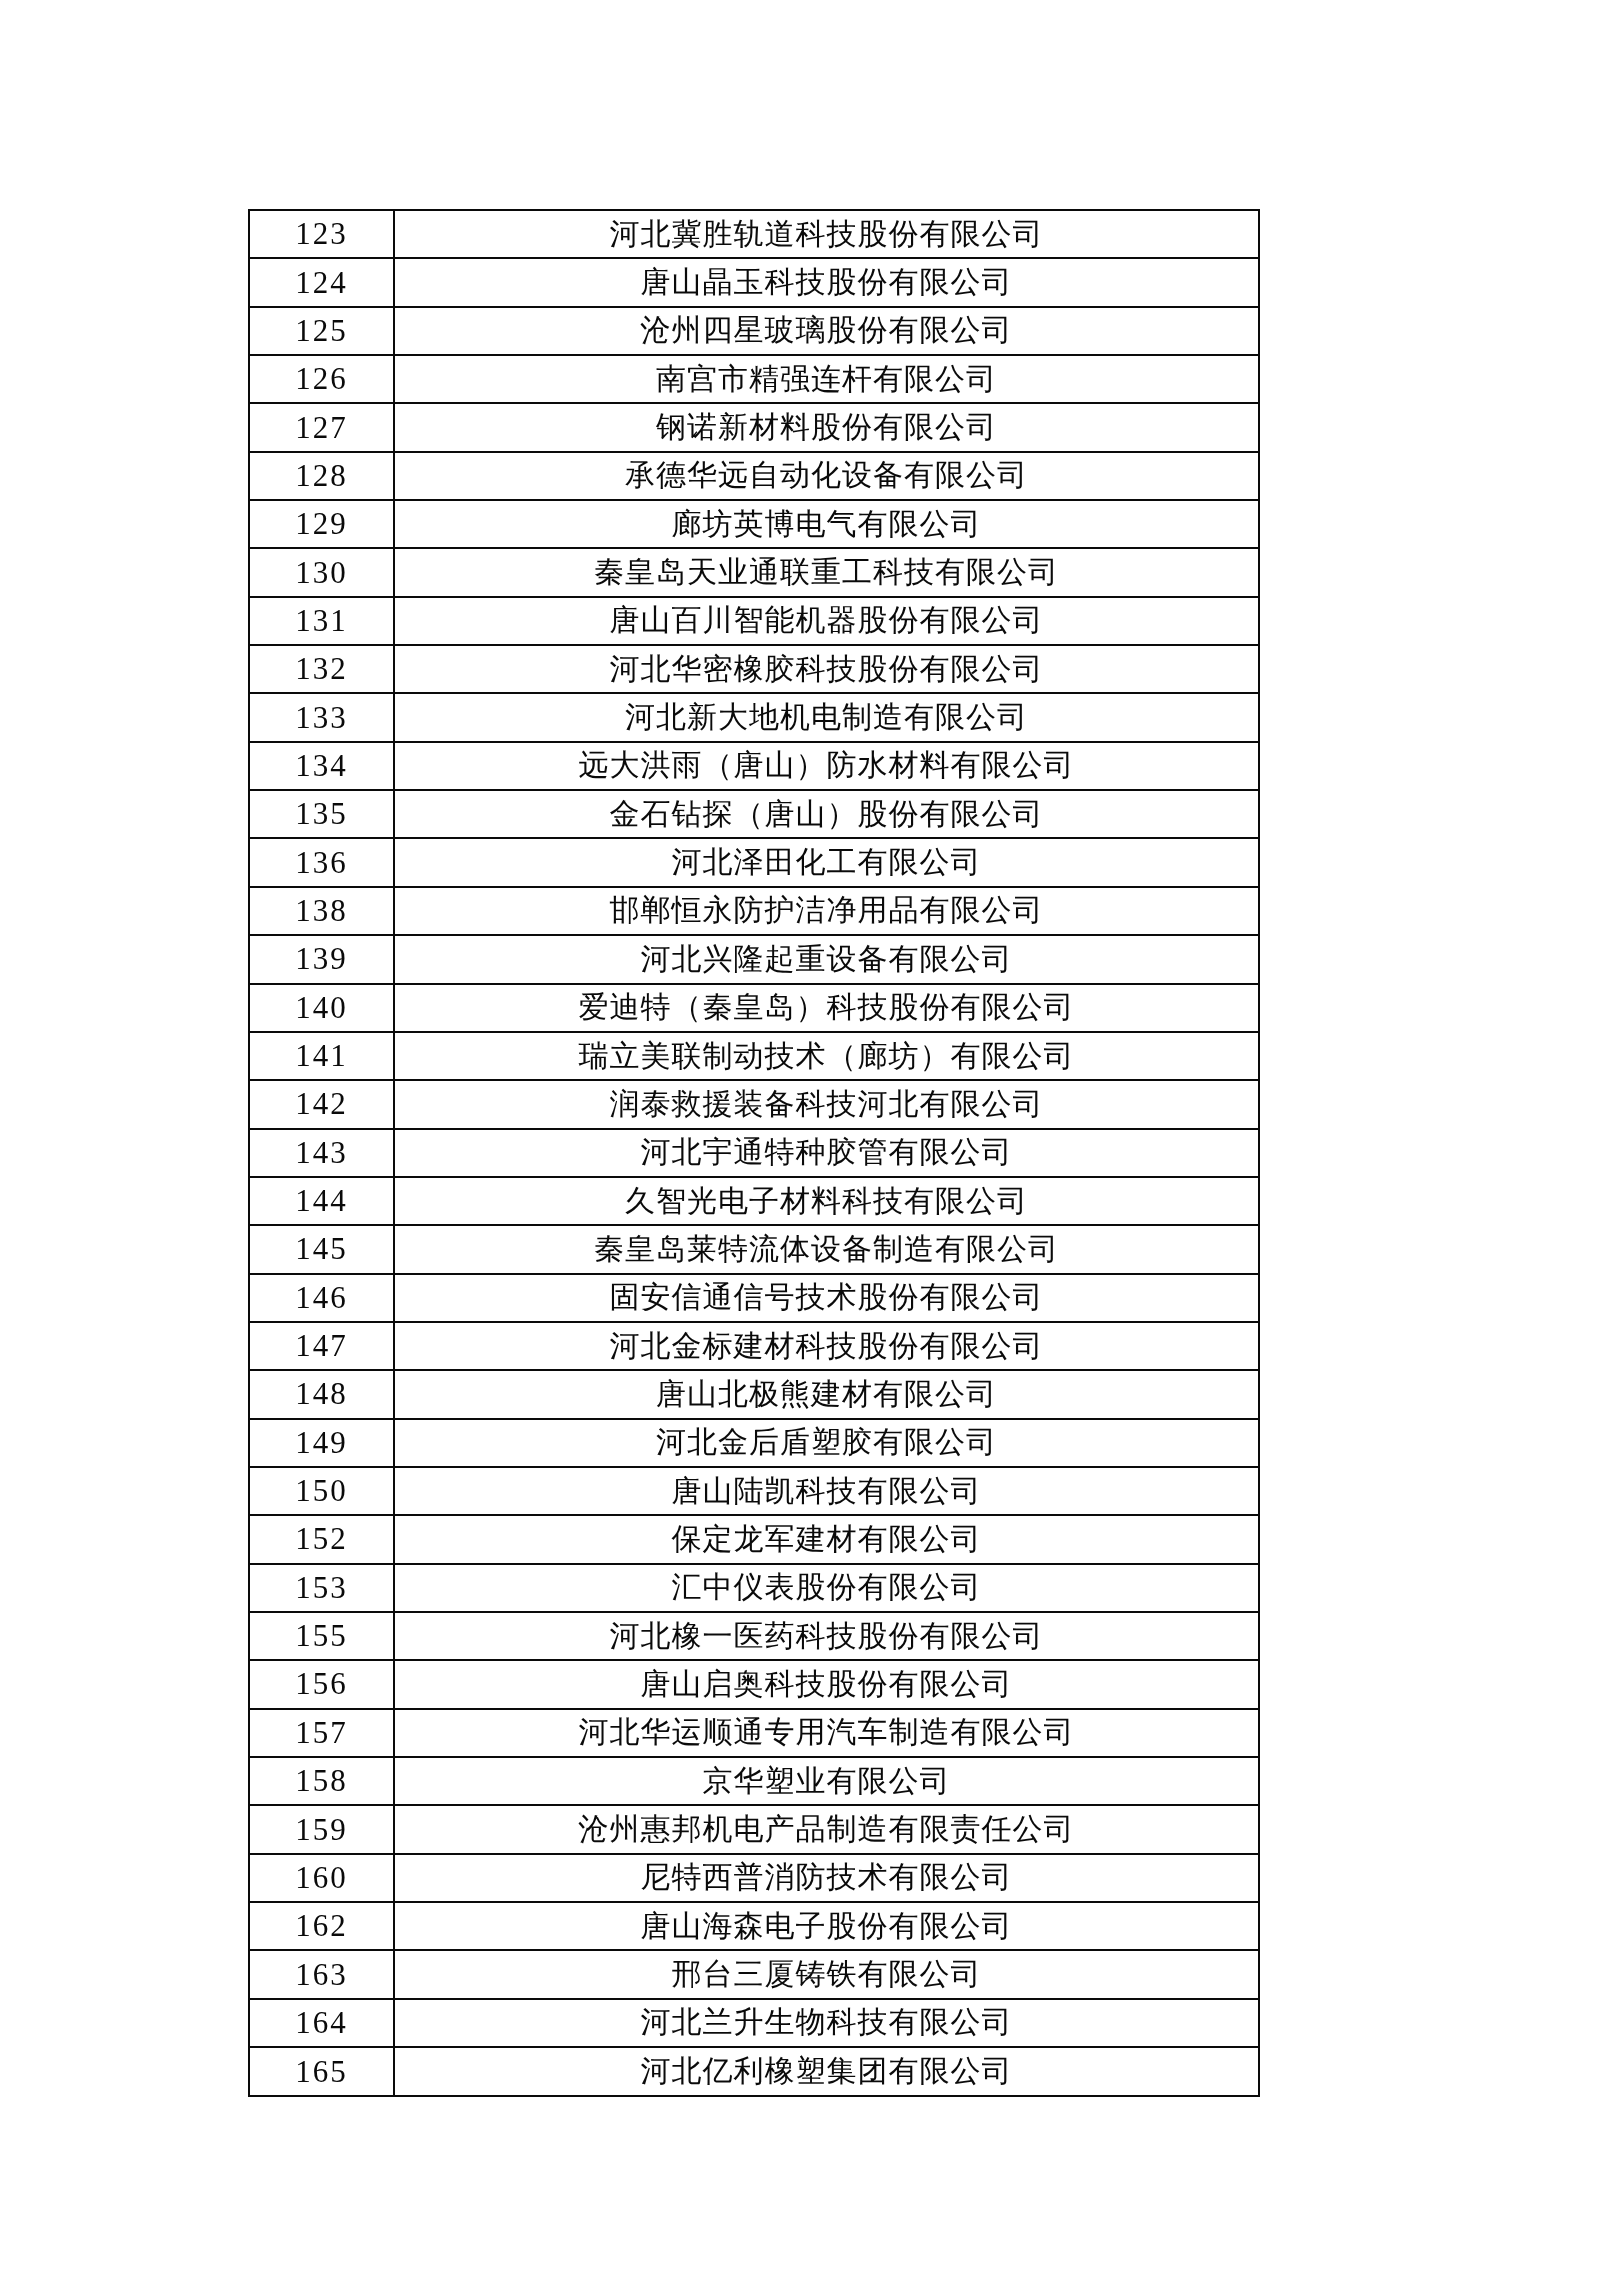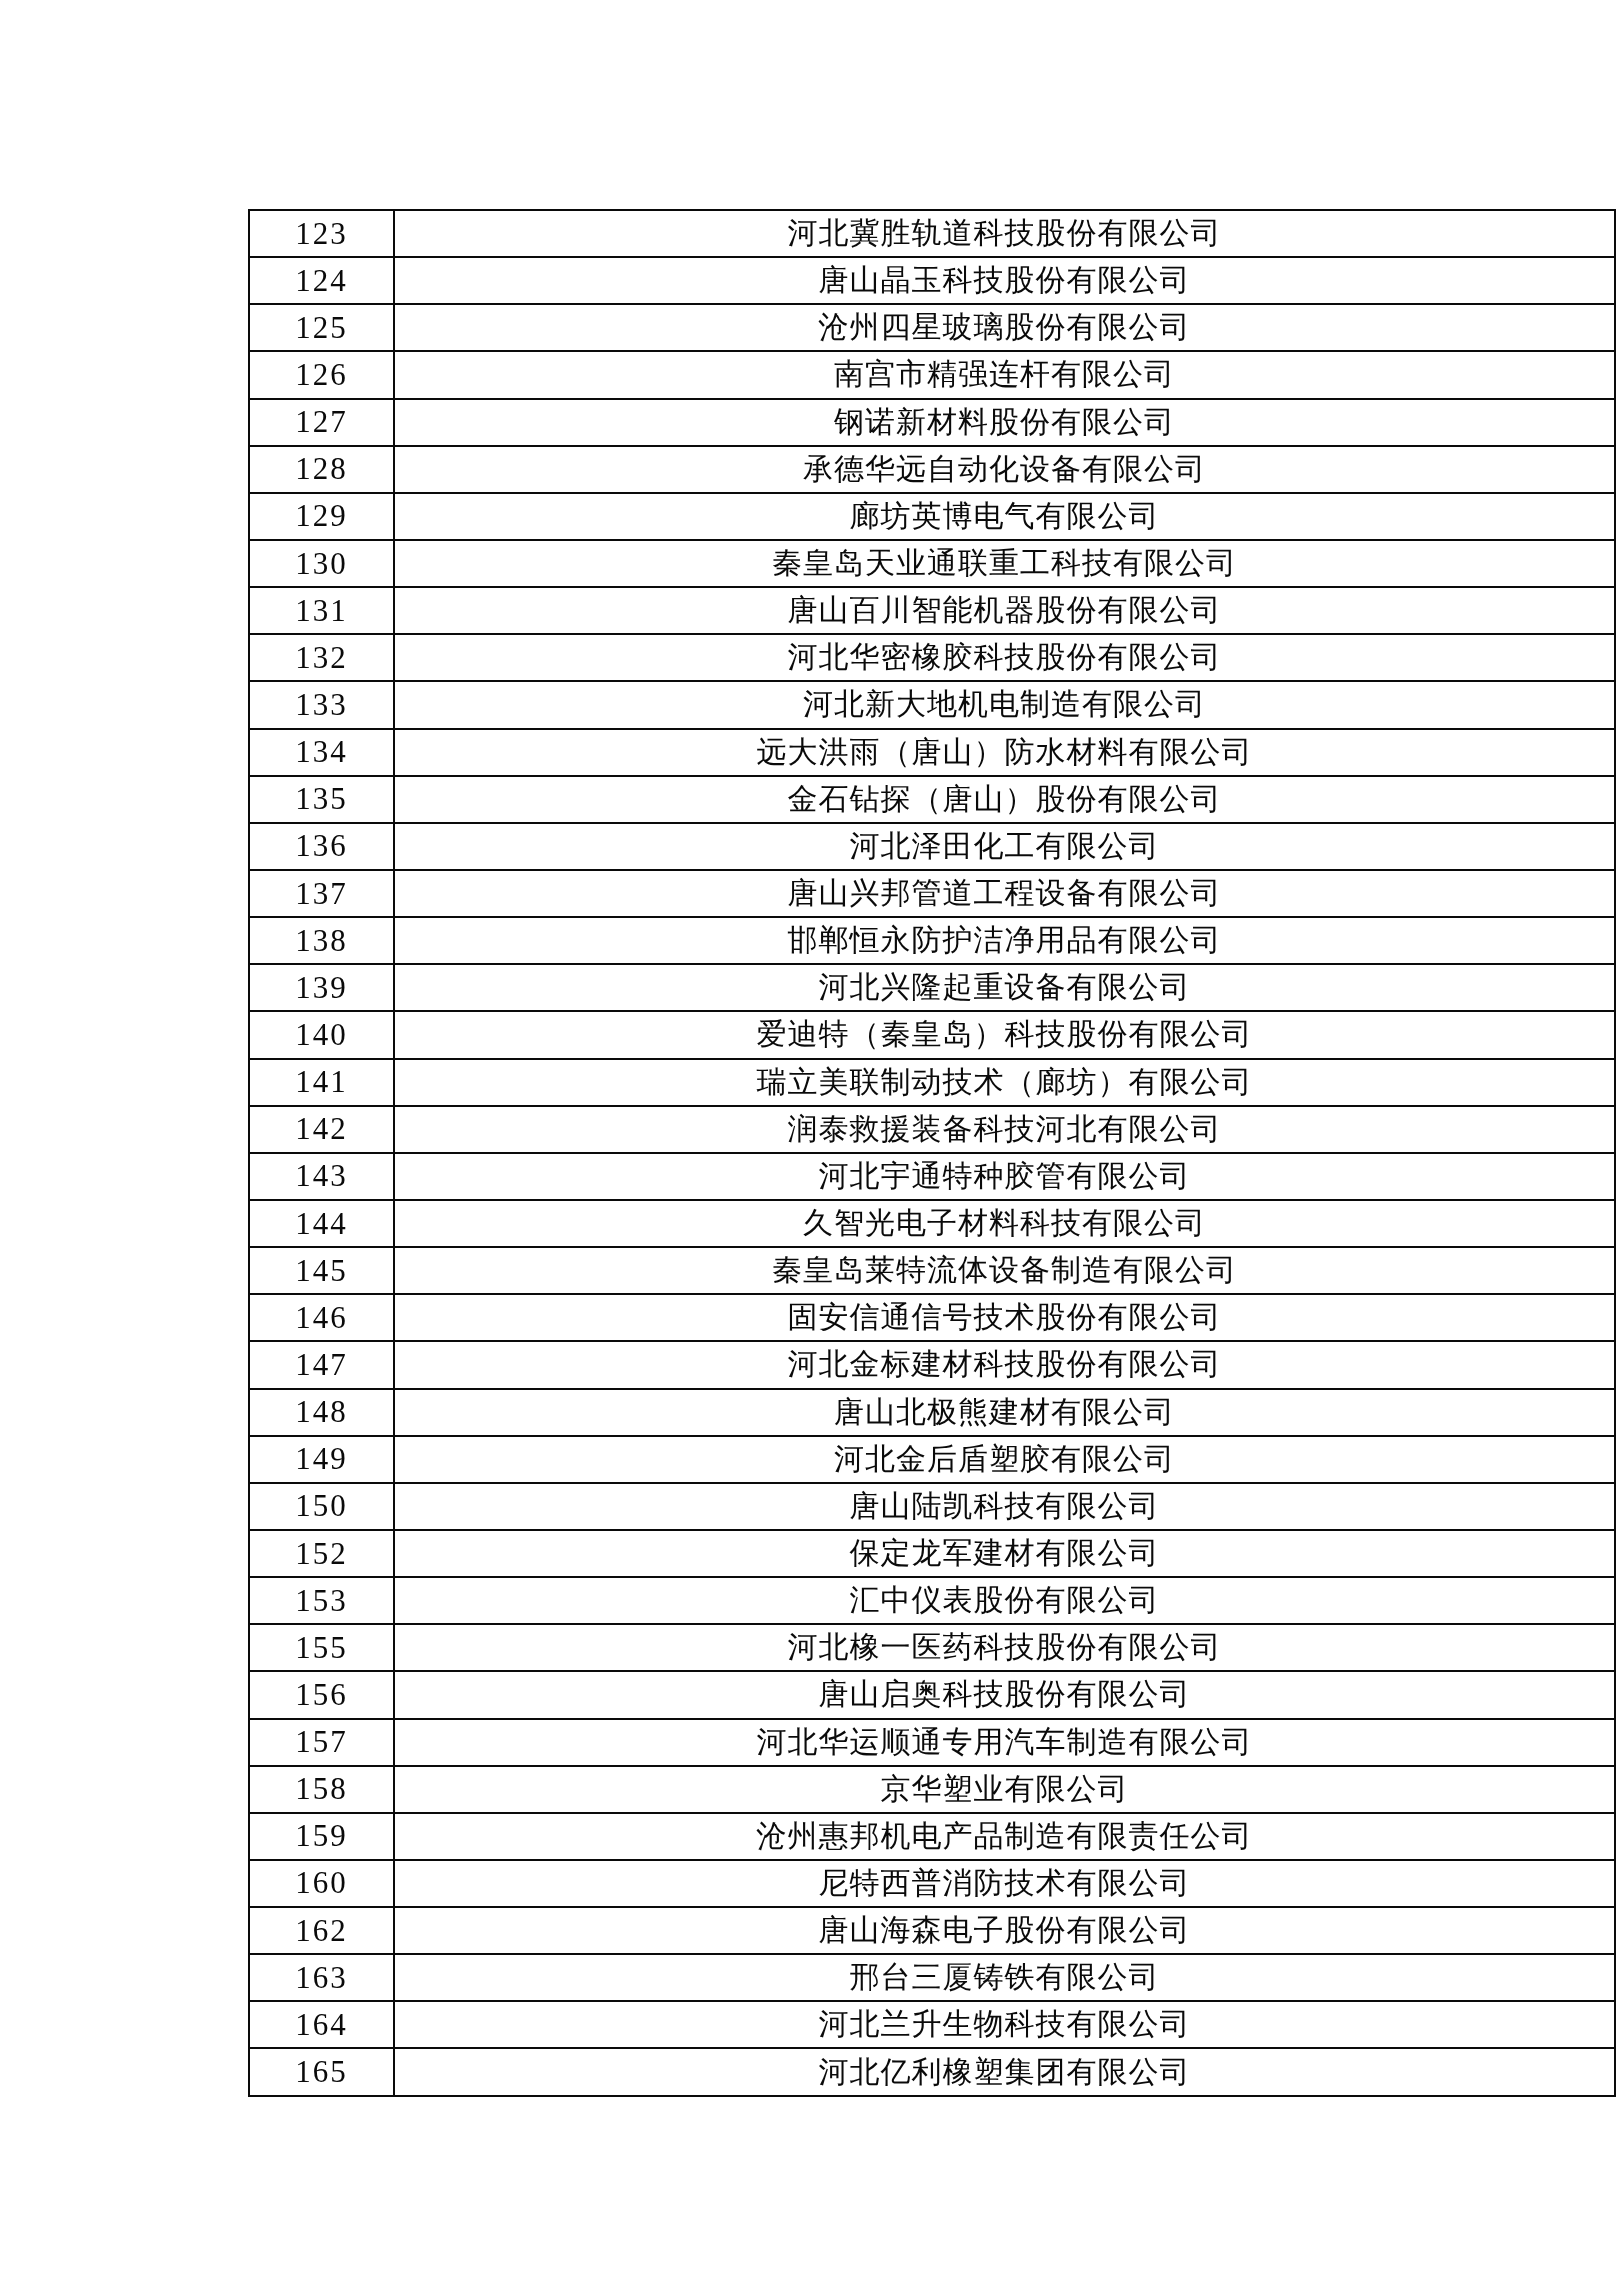--- a/index.html
+++ b/index.html
@@ -20,21 +20,21 @@
     top: 0;
     width: 1621px;
     height: 2294px;
     background: #ffffff;
     overflow: hidden;
   }
   table.company-table {
     position: absolute;
     left: 248px;
     top: 209px;
-    width: 1368px;
+    width: 1012px;
     height: 1888px;
     border-collapse: collapse;
     table-layout: fixed;
     border-radius: 20px;
   }
   table.company-table col.col-no {
     width: 145px;
   }
   table.company-table td {
     border-top: 2.9px solid #0a0a0a;
@@ -118,24 +118,20 @@
         </tr>
         <tr>
           <td class="cell-no">135</td>
           <td class="cell-company">金石钻探（唐山）股份有限公司</td>
         </tr>
         <tr>
           <td class="cell-no">136</td>
           <td class="cell-company">河北泽田化工有限公司</td>
         </tr>
         <tr>
-          <td class="cell-no">137</td>
-          <td class="cell-company">唐山兴邦管道工程设备有限公司</td>
-        </tr>
-        <tr>
           <td class="cell-no">138</td>
           <td class="cell-company">邯郸恒永防护洁净用品有限公司</td>
         </tr>
         <tr>
           <td class="cell-no">139</td>
           <td class="cell-company">河北兴隆起重设备有限公司</td>
         </tr>
         <tr>
           <td class="cell-no">140</td>
           <td class="cell-company">爱迪特（秦皇岛）科技股份有限公司</td>

